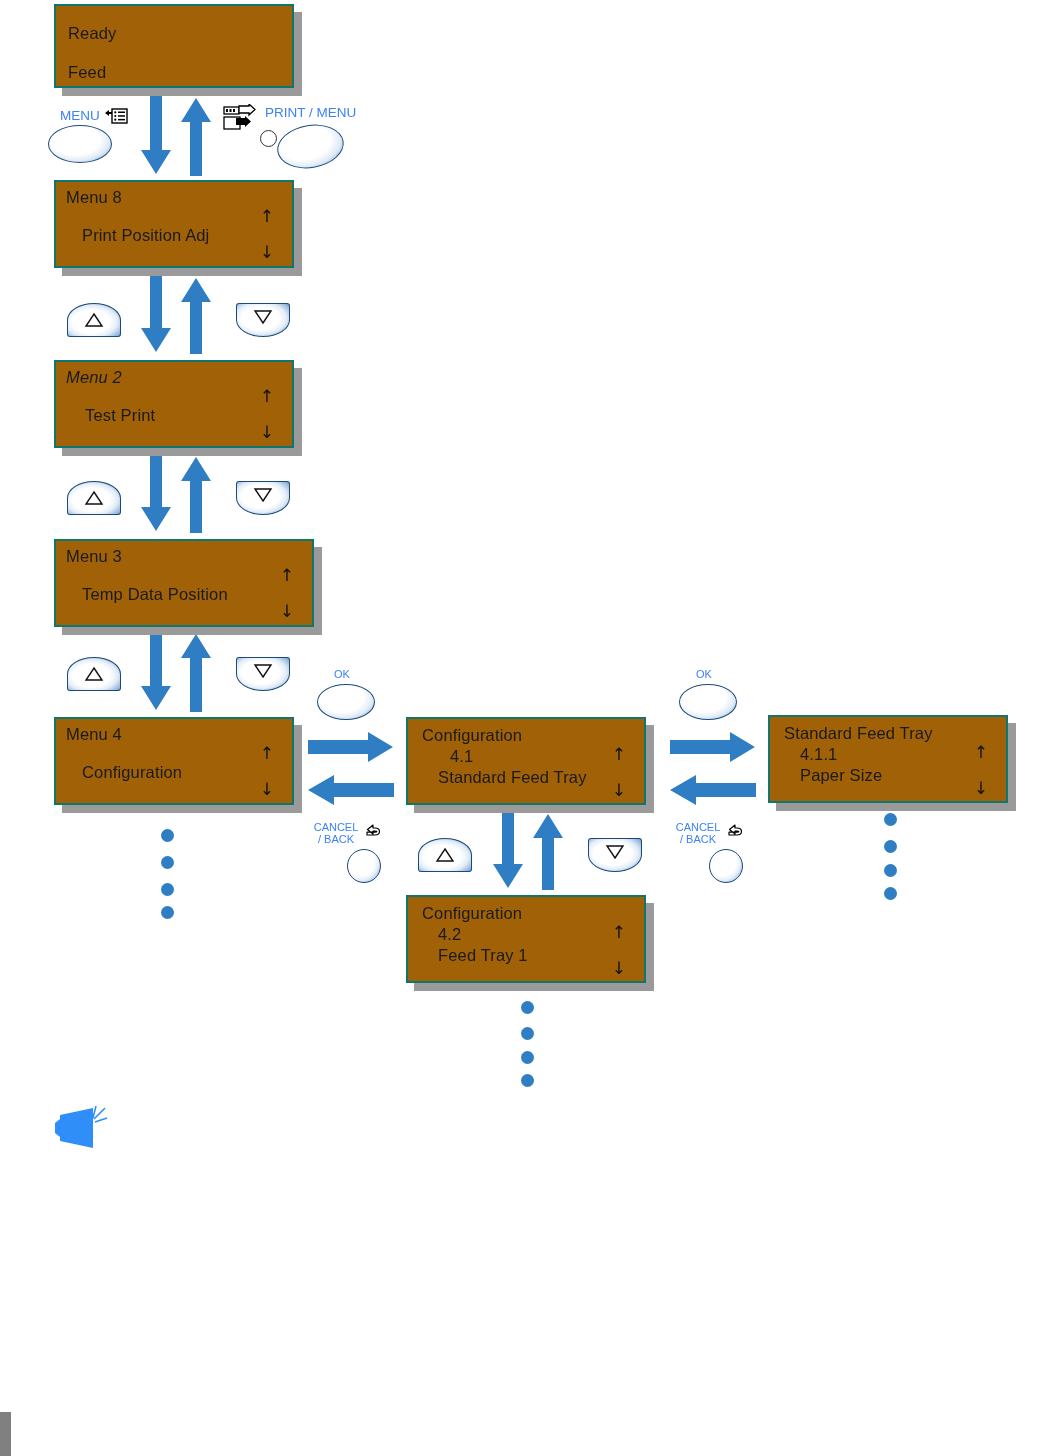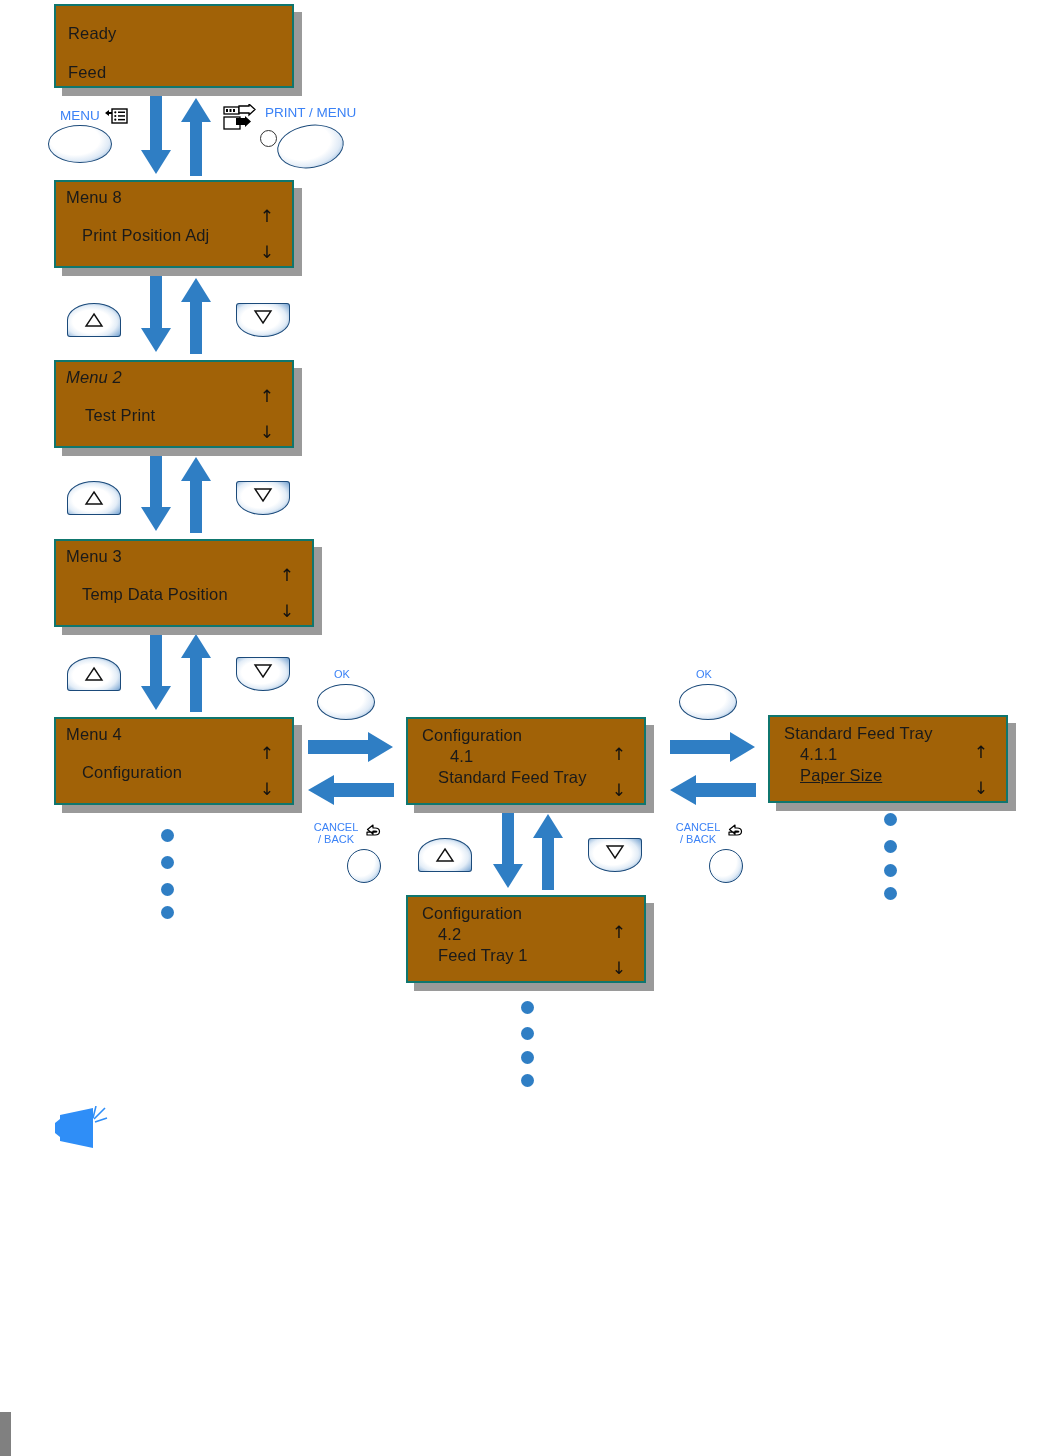--- a/index.html
+++ b/index.html
@@ -343,21 +343,21 @@
 <span class="glyph" style="left:726px; top:822px;">
   <svg width="22" height="20" viewBox="0 0 22 20">
     <path d="M3,13 L11,13 C17,13 17,6 11,6 L9,6 L9,3 L3.5,7.5 L9,12 L9,9.2 L11,9.2 C13.5,9.2 13.5,10.2 11,10.2 L3,10.2 Z" fill="#fff" stroke="#000" stroke-width="1.2" stroke-linejoin="round"></path>
   </svg>
 </span>
 <div class="btn-round" style="left:709px; top:849px; width:34px; height:34px;"></div>
 
 <div class="lcd" style="left:768px; top:715px; width:240px; height:88px;">
   <div class="line" style="left:14px; top:7px;">Standard Feed Tray</div>
   <div class="line" style="left:30px; top:28px;">4.1.1</div>
-  <div class="line" style="left:30px; top:49px;text-decoration:underline;">Paper Size</div>
+  <div class="line" style="left:30px; top:49px;">Paper Size</div>
   <div class="arrow-up" style="top:27px;">↑</div>
   <div class="arrow-dn" style="top:63px;">↓</div>
 </div>
 
 <div class="dot" style="left:884px; top:813px;"></div>
 <div class="dot" style="left:884px; top:840px;"></div>
 <div class="dot" style="left:884px; top:864px;"></div>
 <div class="dot" style="left:884px; top:887px;"></div>
 
 <span class="note-icon" style="left:53px; top:1106px;">

